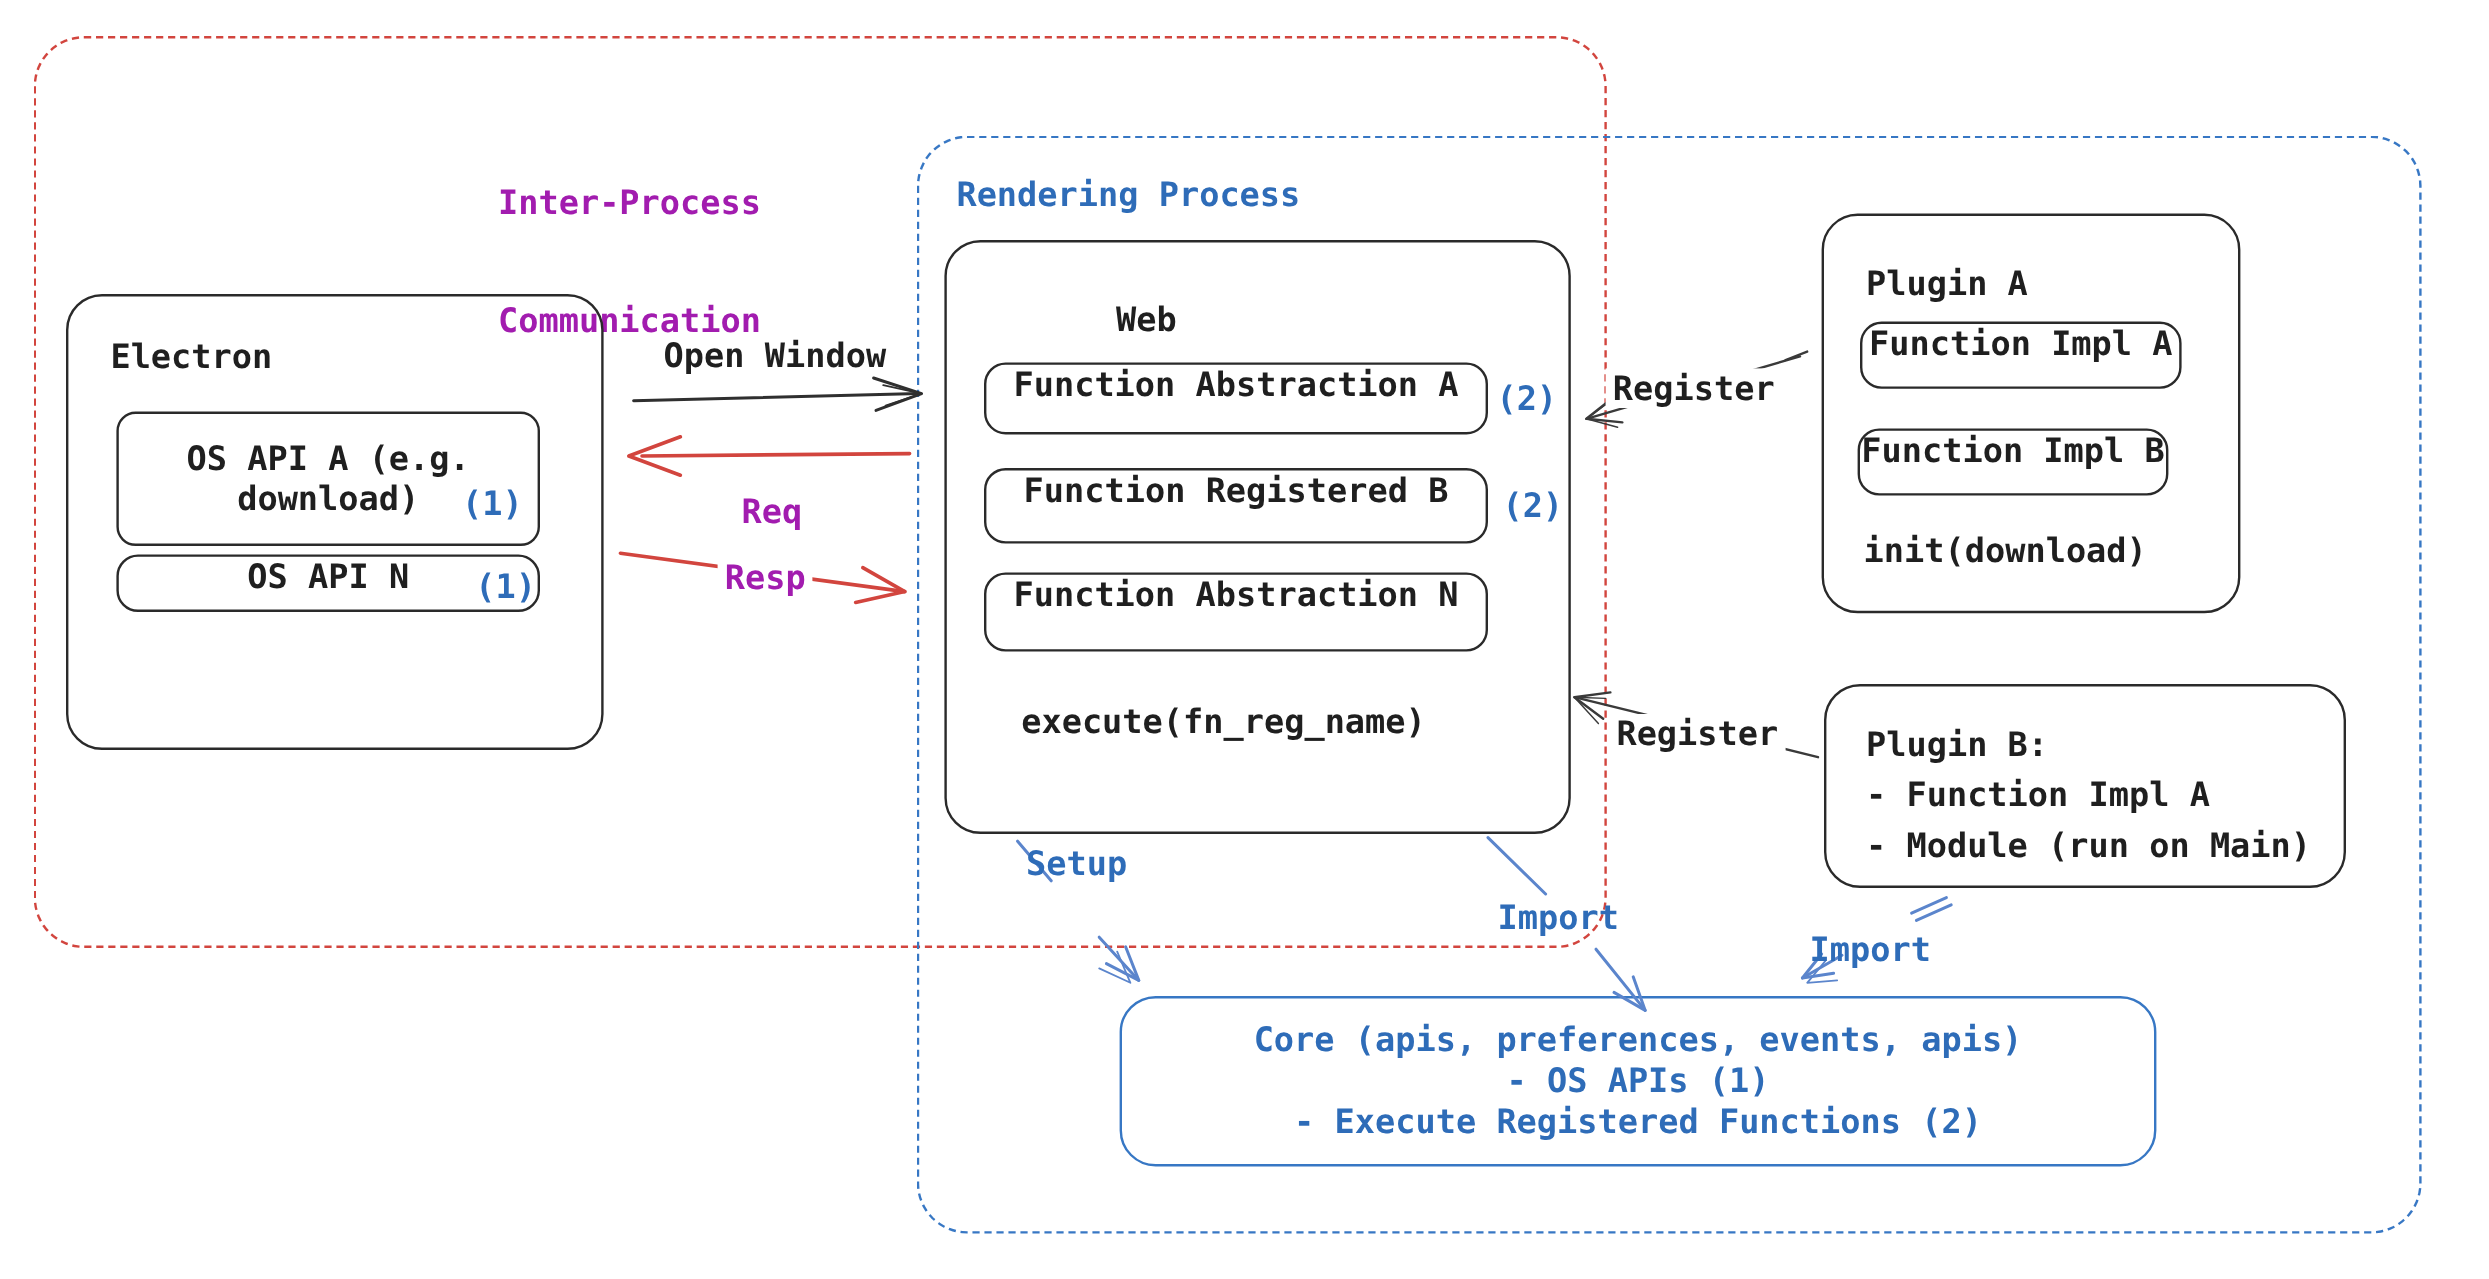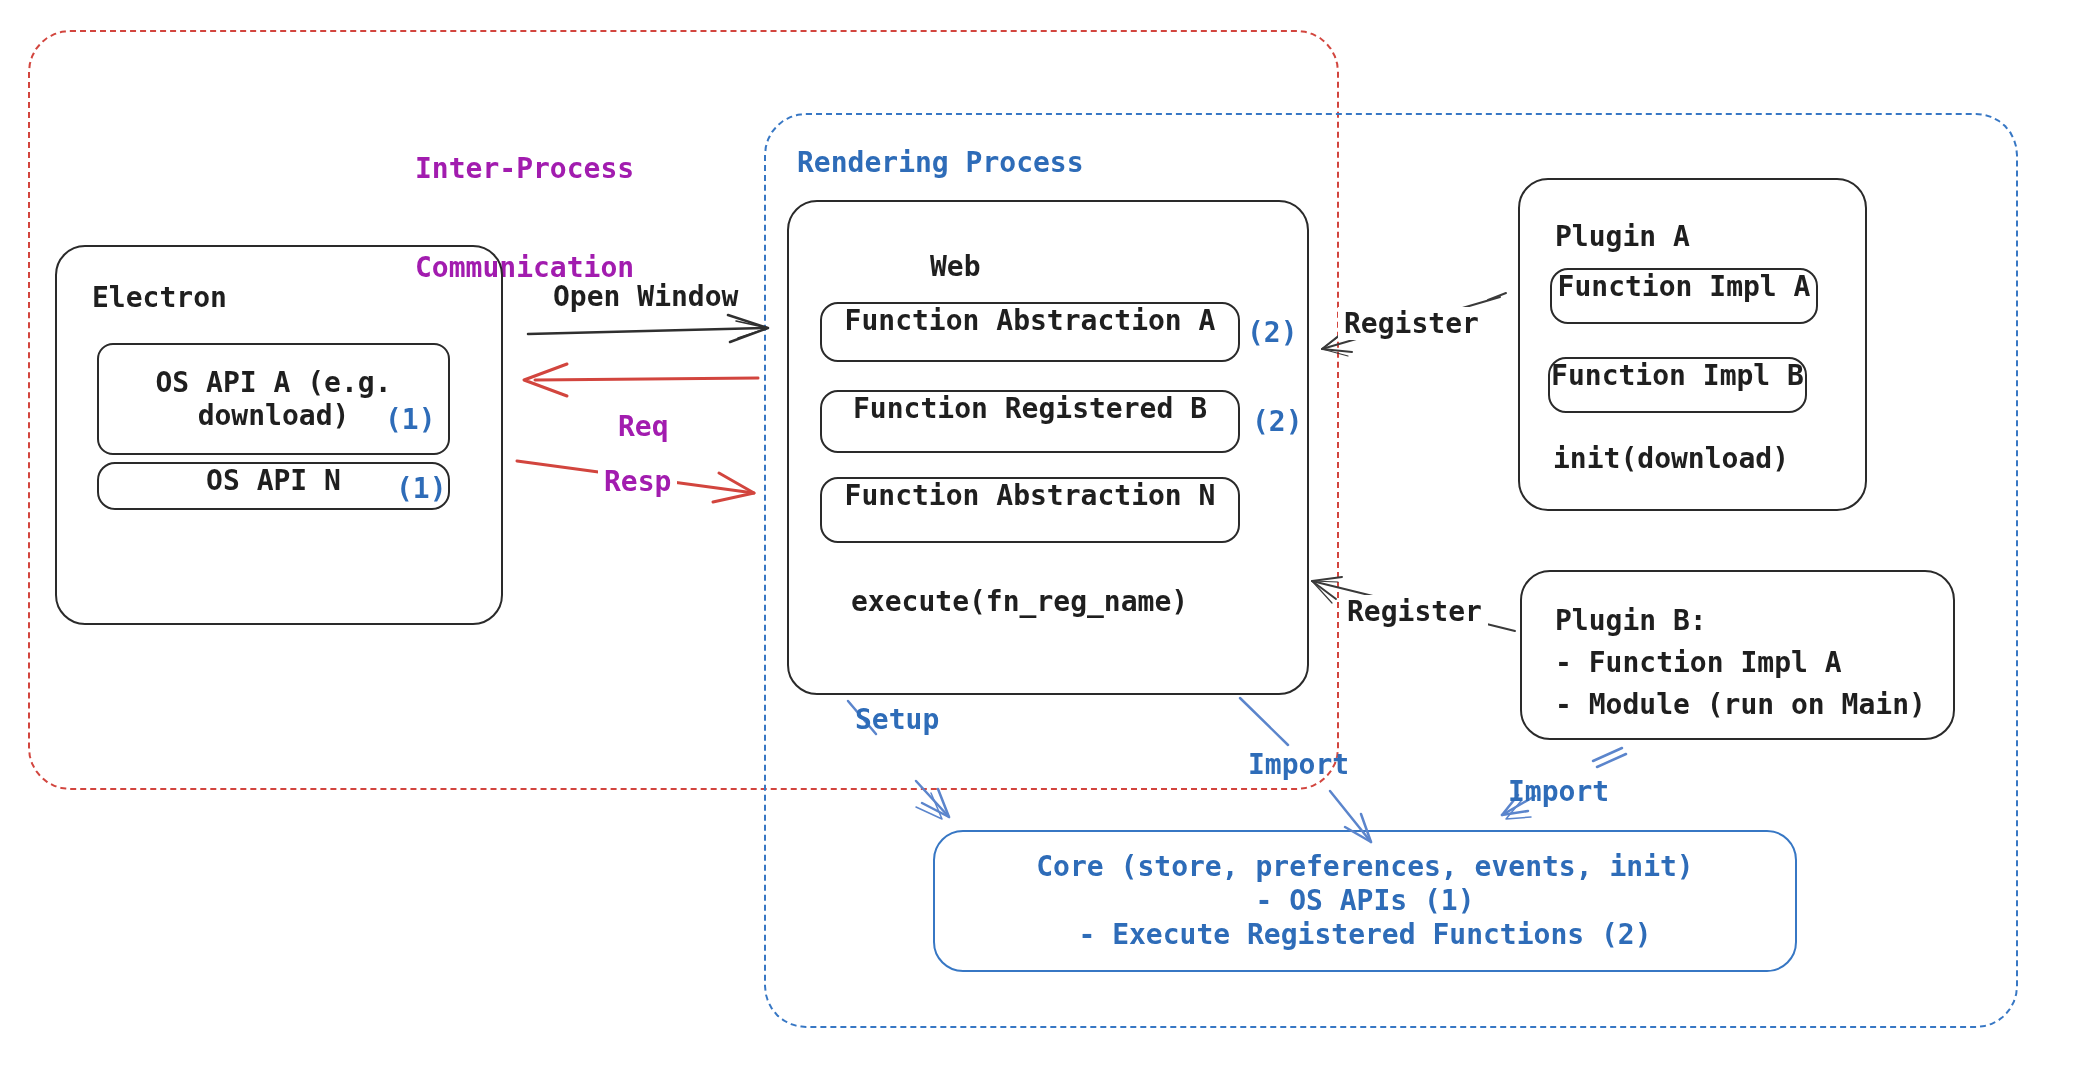--- a/index.html
+++ b/index.html
@@ -89,21 +89,21 @@
 
   <div class="box solid-black" style="left:1520px; top:570px; width:435px; height:170px;">
     <div style="padding:28px 0 0 33px; line-height:42px;">
       <div>Plugin B:</div>
       <div>- Function Impl A</div>
       <div>- Module (run on Main)</div>
     </div>
   </div>
 
   <div class="box solid-blue col-center blue" style="left:933px; top:830px; width:864px; height:142px; line-height:34px;">
-    <div>Core (store, preferences, events, init)</div>
+    <div>Core (apis, preferences, events, apis)</div>
     <div>- OS APIs (1)</div>
     <div>- Execute Registered Functions (2)</div>
   </div>
 
   <svg class="arrows" width="2074" height="1066" viewBox="0 0 2074 1066">
     <g stroke="#2f2f2f" stroke-width="2.5">
       <line x1="528" y1="334" x2="766" y2="328"></line>
       <polyline points="728,315 768,328 730,342"></polyline>
       <polyline points="736,321 768,328 738,338" stroke-width="1.5"></polyline>
     </g>

